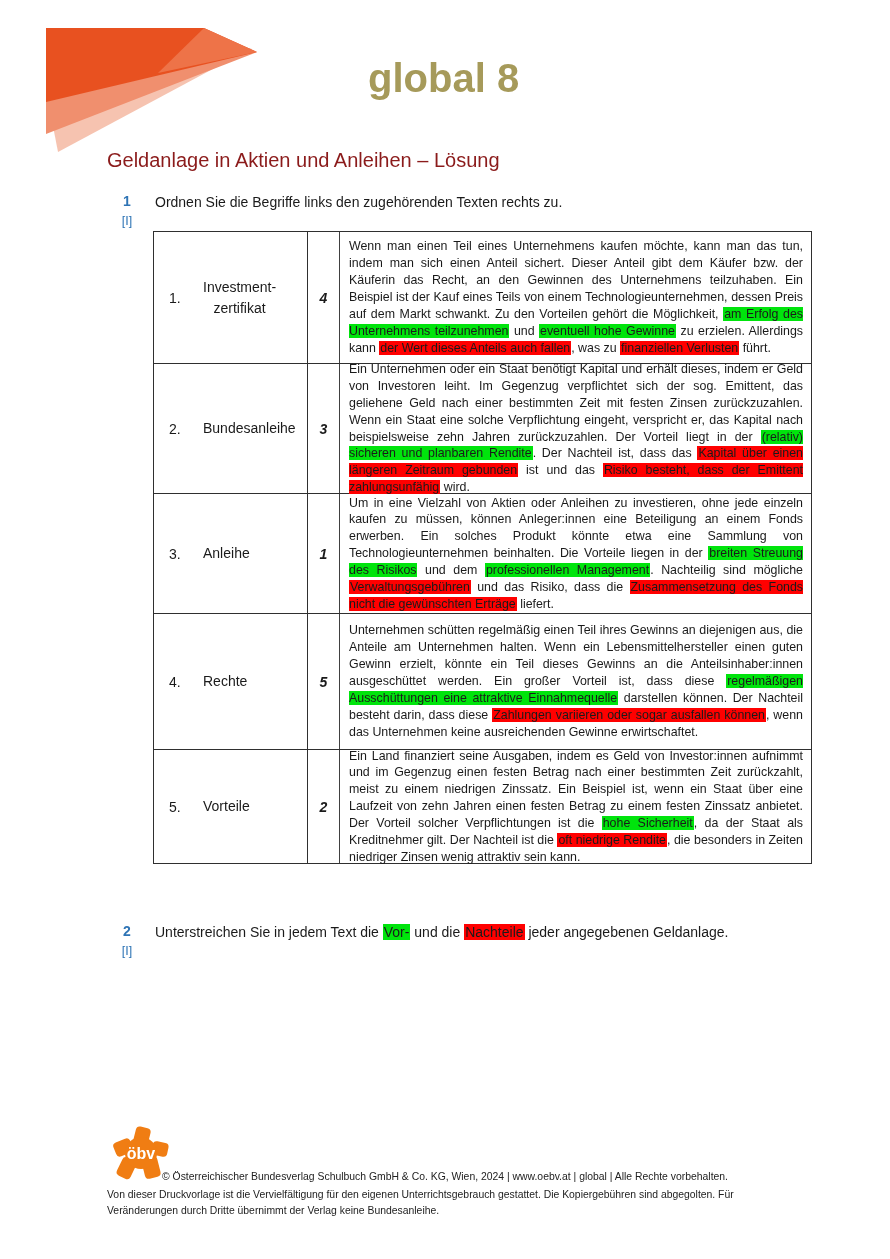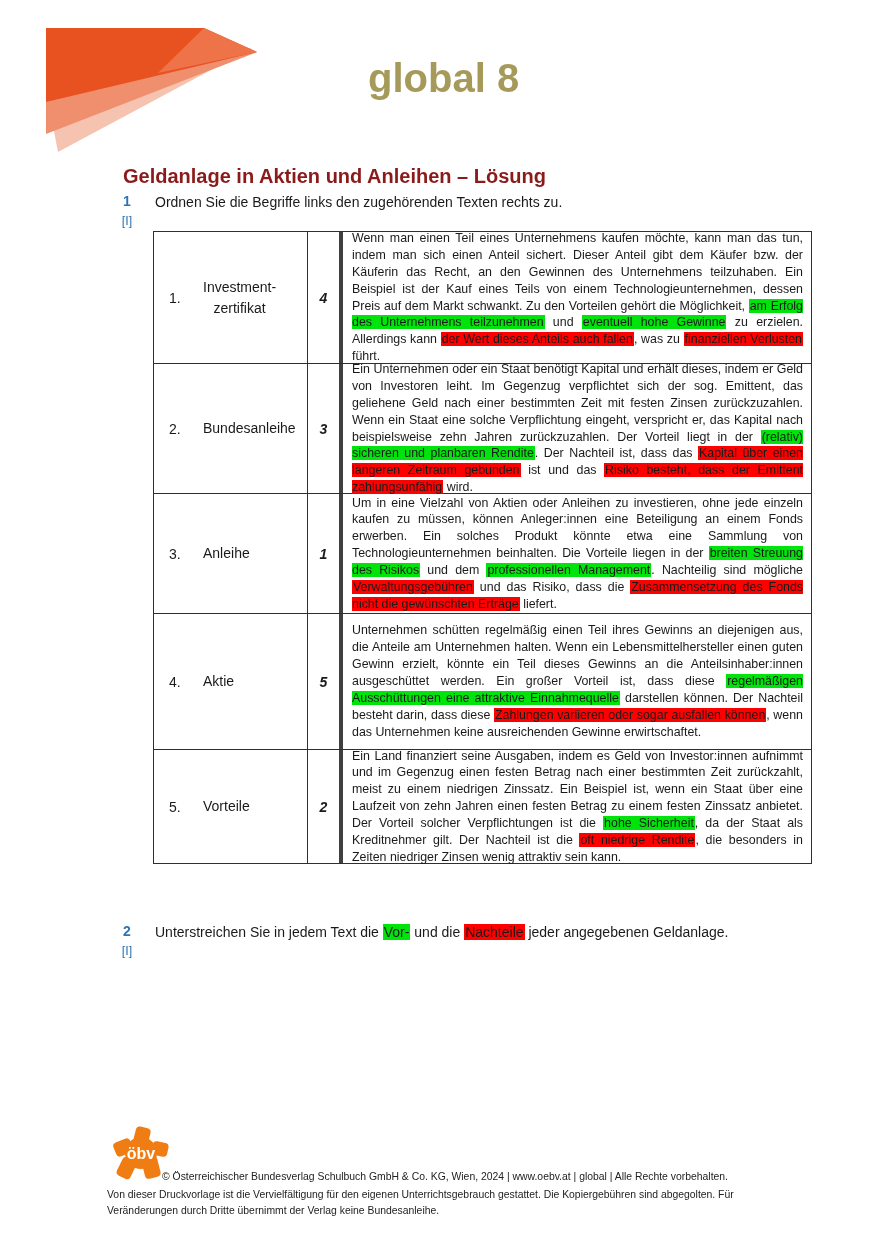--- a/index.html
+++ b/index.html
@@ -7,22 +7,22 @@
     width:890px;height:1259px;background:#ffffff;position:relative;
     font-family:"Liberation Sans","DejaVu Sans",sans-serif;color:#1a1a1a;
     overflow:hidden;
   }
   .corner-art{position:absolute;left:46px;top:28px;}
   .brand{
     position:absolute;left:368px;top:56px;font-size:40px;font-weight:bold;
     color:var(--brand,#a69a5a);letter-spacing:0px;
   }
   .title{
-    position:absolute;left:107px;top:149px;margin:16px;
-    font-size:20px;font-weight:bold;color:var(--heading,#8b1b1b);
+    position:absolute;left:107px;top:149px;margin:0;
+    font-size:20px;font-weight:normal;color:var(--heading,#8b1b1b);
   }
   .task{position:absolute;left:107px;width:710px;}
   .task1{top:193px;}
   .task2{top:923px;}
   .task-num{
     position:absolute;left:10px;top:0;width:20px;text-align:center;
     font-weight:bold;font-size:14px;color:var(--blue,#2e74b5);
   }
   .task-tag{
     position:absolute;left:6px;top:21px;width:28px;text-align:center;
@@ -49,21 +49,21 @@
     font-size:14px;
   }
   .t-idx{width:20px;flex:none;}
   .t-term{white-space:pre-line;line-height:1.45;text-align:center;}
   .c-ans{
     width:32px;border-left:1px solid #2f2f2f;display:flex;
     align-items:center;justify-content:center;
     font-size:14px;font-weight:bold;font-style:italic;
   }
   .c-text{
-    flex:1;border-left:4px solid #404040;display:flex;align-items:center;
+    flex:1;border-left:1px solid #404040;display:flex;align-items:center;
     padding:6px 8px 6px 9px;
   }
   .c-text p{
     margin:0;font-size:12.4px;line-height:1.36;text-align:justify;
   }
 
   .footer-logo{position:absolute;left:112px;top:1126px;}
   .copyright{
     position:absolute;left:0;top:1171px;width:890px;text-align:center;
     font-size:10.4px;color:#222;
@@ -130,21 +130,21 @@
       <span>1</span>
     </div>
     <div class="cell c-text">
       <p><span>Um in eine Vielzahl von Aktien oder Anleihen zu investieren, ohne jede einzeln kaufen zu müssen, können Anleger:innen eine Beteiligung an einem Fonds erwerben. Ein solches Produkt könnte etwa eine Sammlung von Technologieunternehmen beinhalten. Die Vorteile liegen in der </span><span class="hl-green">breiten Streuung des Risikos</span><span> und dem </span><span class="hl-green">professionellen Management</span><span>. Nachteilig sind mögliche </span><span class="hl-red">Verwaltungsgebühren</span><span> und das Risiko, dass die </span><span class="hl-red">Zusammensetzung des Fonds nicht die gewünschten Erträge</span><span> liefert.</span></p>
     </div>
   </div>
 
   <div class="trow">
     <div class="cell c-term">
       <span class="t-idx">4.</span>
-      <span class="t-term">Aktie</span>
+      <span class="t-term">Rechte</span>
     </div>
     <div class="cell c-ans">
       <span>5</span>
     </div>
     <div class="cell c-text">
       <p><span>Unternehmen schütten regelmäßig einen Teil ihres Gewinns an diejenigen aus, die Anteile am Unternehmen halten. Wenn ein Lebensmittelhersteller einen guten Gewinn erzielt, könnte ein Teil dieses Gewinns an die Anteilsinhaber:innen ausgeschüttet werden. Ein großer Vorteil ist, dass diese </span><span class="hl-green">regelmäßigen Ausschüttungen eine attraktive Einnahmequelle</span><span> darstellen können. Der Nachteil besteht darin, dass diese </span><span class="hl-red">Zahlungen variieren oder sogar ausfallen können</span><span>, wenn das Unternehmen keine ausreichenden Gewinne erwirtschaftet.</span></p>
     </div>
   </div>
 
   <div class="trow">

